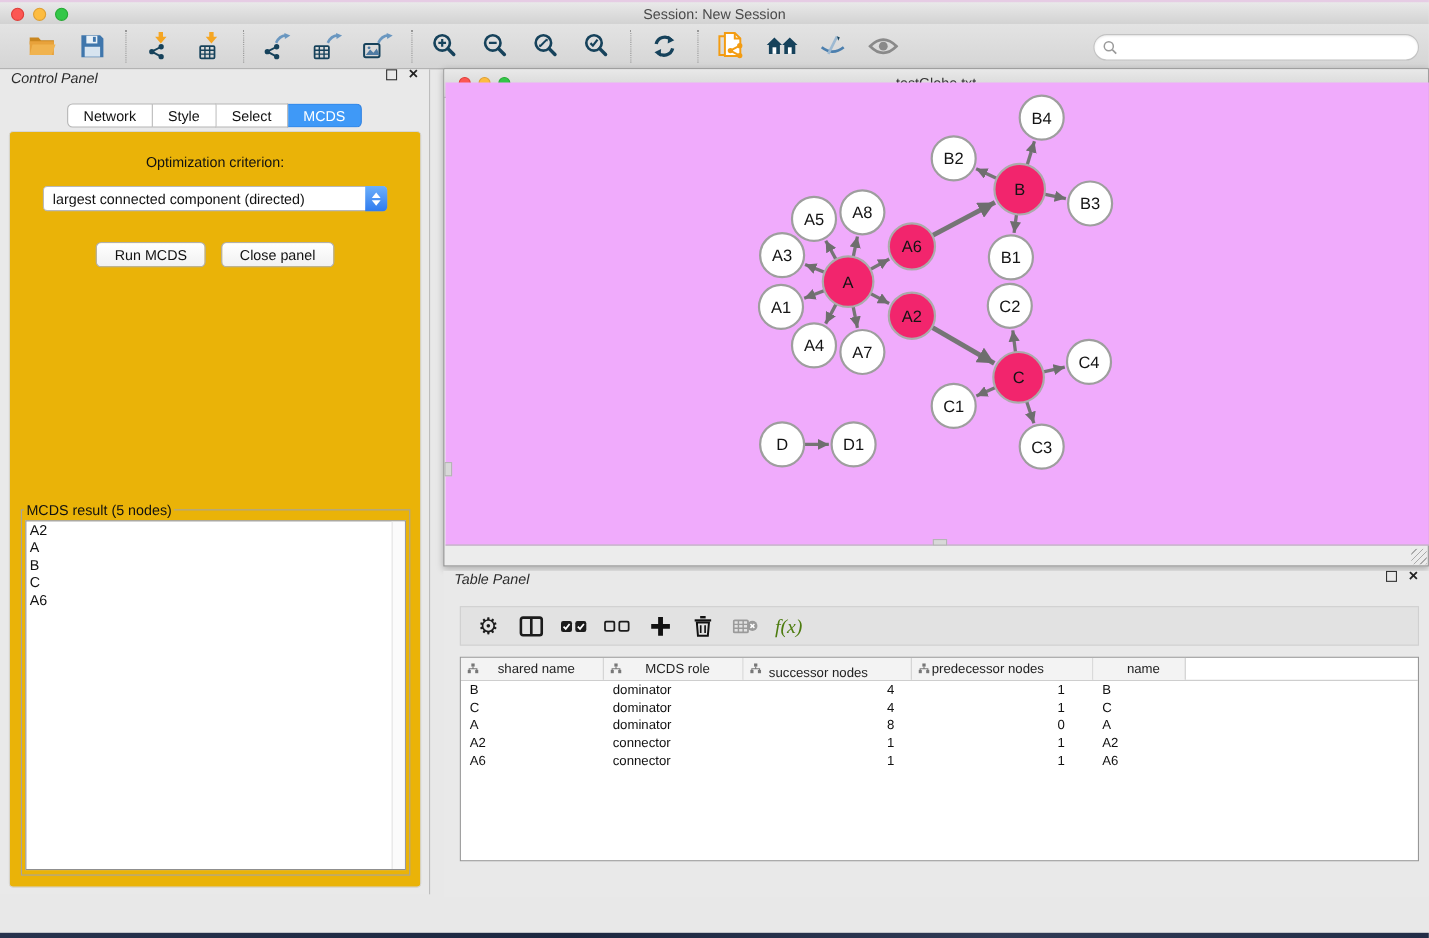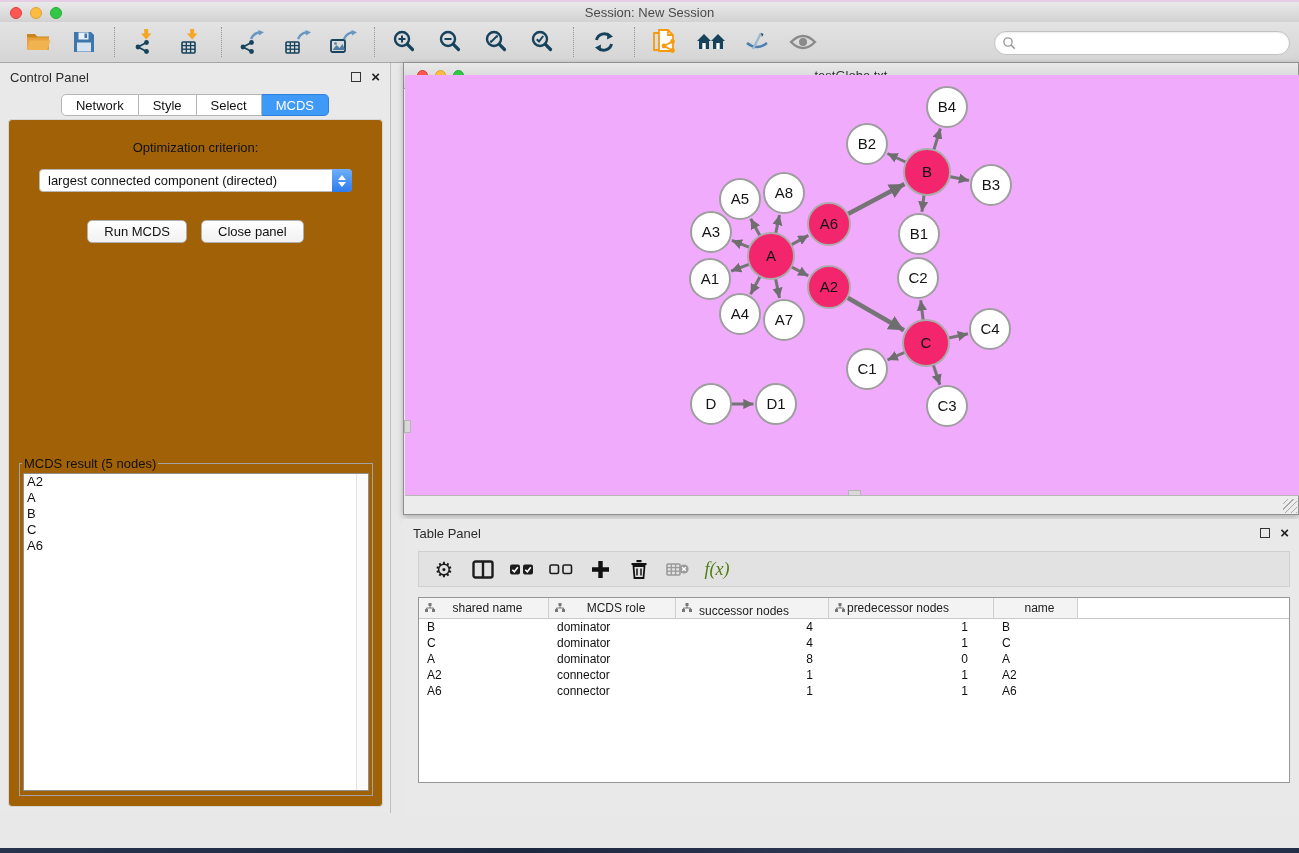--- a/index.html
+++ b/index.html
@@ -26,36 +26,36 @@
   .tsep { width:1px; height:30px; border-left:1px dotted #979797; margin:0 2px; }
   .ticon { width:36px; height:32px; display:flex; align-items:center; justify-content:center; cursor:default; }
   .search-wrap { position:absolute; right:9px; top:9px; width:296px; height:24px;
     background:#fff; border:1px solid #c2c2c2; border-radius:12px;
     display:flex; align-items:center; padding-left:7px; box-shadow:inset 0 1px 2px rgba(0,0,0,.08); }
   .search-wrap input { border:none; outline:none; flex:1; height:20px; font-size:13px; background:transparent; }
 
   
   .control-panel { position:absolute; left:0; top:63px; width:391px; height:750px;
     background:#e9e9e9; border-right:1px solid #bdbdbd; }
-  .panel-head { height:28px; display:flex; align-items:center; padding:0 10px; }
+  .panel-head { height:28px; display:flex; padding:0 10px;font-style:italic; }
   .panel-head .ptitle { font-size:13px; color:#2b2b2b; flex:1; }
   .float-icon { width:10px; height:10px; border:1.5px solid #333; display:inline-block; margin-right:10px; }
   .close-icon { font-size:15px; font-weight:bold; color:#222; line-height:10px; }
 
   .seg { display:flex; justify-content:center; }
   .seg .tab { height:22px; display:flex; align-items:center; justify-content:center;
     background:#fff; border:1px solid #b5b5b5; border-left:none; font-size:13px; color:#111;
     padding:0 14px; cursor:default; }
   .seg .tab:first-child { border-left:1px solid #b5b5b5; border-radius:5px 0 0 5px; }
   .seg .tab:last-child { border-radius:0 5px 5px 0; }
   .seg .tab.sel { background:#3f99f7; border-color:#2f80e0; color:#fff; }
 
   .cp-tabs { position:absolute; left:0; top:31px; width:100%; }
   .cp-body { position:absolute; left:8px; top:56px; width:375px; height:688px;
-    background:#a16207; border:1px solid #d6d6d6; border-radius:4px; }
+    background:#eab308; border:1px solid #d6d6d6; border-radius:4px; }
   .opt-label { text-align:center; font-size:13px; color:#111; margin-top:20px; }
   .select-row { display:flex; justify-content:center; margin-top:14px; }
   .mac-select { width:313px; height:23px; background:#fff; border:1px solid #b9b9b9; border-radius:4px;
     display:flex; align-items:center; position:relative; }
   .mac-select .sel-text { flex:1; font-size:13px; color:#111; padding-left:8px; white-space:nowrap; overflow:hidden; }
   .mac-select .stepper { width:20px; height:23px; margin:-1px -1px -1px 0; border-radius:0 4px 4px 0;
     background:linear-gradient(#6db0fa,#2f7bef); display:flex; flex-direction:column; align-items:center; justify-content:center; gap:2px; }
   .chev-up { width:0; height:0; border-left:4px solid transparent; border-right:4px solid transparent; border-bottom:5px solid #fff; }
   .chev-dn { width:0; height:0; border-left:4px solid transparent; border-right:4px solid transparent; border-top:5px solid #fff; }
   .btn-row { display:flex; justify-content:center; gap:14px; margin-top:28px; }

